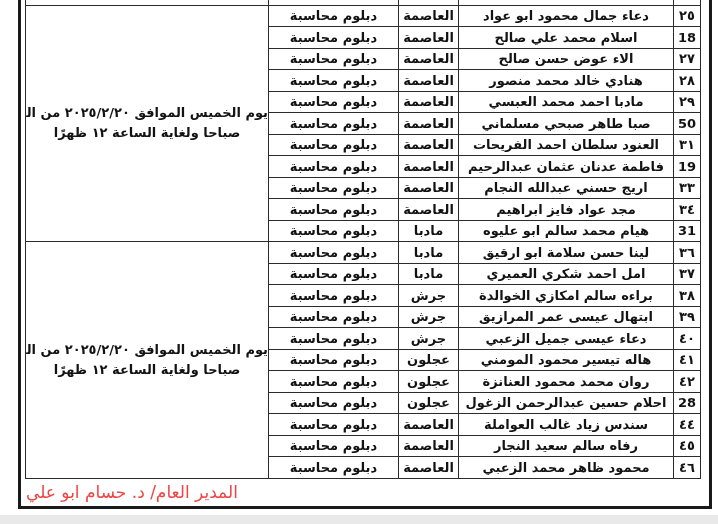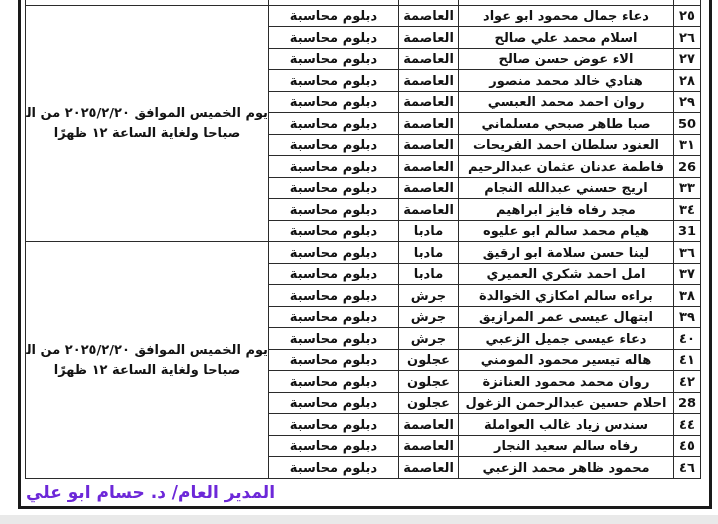--- a/index.html
+++ b/index.html
@@ -37,21 +37,21 @@
   tr.r{height:21.5px;}
   td.c-num{font-size:12px;}
   td.c-date{
     text-align:right;vertical-align:middle;
     padding:0 8px;font-size:12.5px;line-height:1.55;
     white-space:normal;
   }
   td.c-date .ln{white-space:nowrap;}
   .footer-sign{
     position:absolute;left:26px;top:477px;height:30px;line-height:30px;
-    font-size:17px;font-weight:bold;color:#6d28d9;
+    font-size:17px;font-weight:normal;color:#ef4444;
     direction:rtl;white-space:nowrap;
   }
 </style>
 </head>
 <body>
 
 <div class="outer-frame"></div>
 
 <table class="schedule">
   <colgroup>
@@ -74,70 +74,70 @@
       <td class="c-num">٢٥</td>
       <td class="c-name">دعاء جمال محمود ابو عواد</td>
       <td class="c-gov">العاصمة</td>
       <td class="c-qual">دبلوم محاسبة</td>
       <td class="c-date" rowspan="11">
         <div class="ln">يوم الخميس الموافق ٢٠٢٥/٢/٢٠ من الساعة ٩</div>
         <div class="ln">صباحا ولغاية الساعة ١٢ ظهرًا</div>
       </td>
     </tr>
     <tr class="r">
-      <td class="c-num">٢٦</td>
+      <td class="c-num">18</td>
       <td class="c-name">اسلام محمد علي صالح</td>
       <td class="c-gov">العاصمة</td>
       <td class="c-qual">دبلوم محاسبة</td>
     </tr>
     <tr class="r">
       <td class="c-num">٢٧</td>
       <td class="c-name">الاء عوض حسن صالح</td>
       <td class="c-gov">العاصمة</td>
       <td class="c-qual">دبلوم محاسبة</td>
     </tr>
     <tr class="r">
       <td class="c-num">٢٨</td>
       <td class="c-name">هنادي خالد محمد منصور</td>
       <td class="c-gov">العاصمة</td>
       <td class="c-qual">دبلوم محاسبة</td>
     </tr>
     <tr class="r">
       <td class="c-num">٢٩</td>
-      <td class="c-name">روان احمد محمد العبسي</td>
+      <td class="c-name">مادبا احمد محمد العبسي</td>
       <td class="c-gov">العاصمة</td>
       <td class="c-qual">دبلوم محاسبة</td>
     </tr>
     <tr class="r">
       <td class="c-num">50</td>
       <td class="c-name">صبا طاهر صبحي مسلماني</td>
       <td class="c-gov">العاصمة</td>
       <td class="c-qual">دبلوم محاسبة</td>
     </tr>
     <tr class="r">
       <td class="c-num">٣١</td>
       <td class="c-name">العنود سلطان احمد الفريحات</td>
       <td class="c-gov">العاصمة</td>
       <td class="c-qual">دبلوم محاسبة</td>
     </tr>
     <tr class="r">
-      <td class="c-num">26</td>
+      <td class="c-num">19</td>
       <td class="c-name">فاطمة عدنان عثمان عبدالرحيم</td>
       <td class="c-gov">العاصمة</td>
       <td class="c-qual">دبلوم محاسبة</td>
     </tr>
     <tr class="r">
       <td class="c-num">٣٣</td>
       <td class="c-name">اريج حسني عبدالله النجام</td>
       <td class="c-gov">العاصمة</td>
       <td class="c-qual">دبلوم محاسبة</td>
     </tr>
     <tr class="r">
       <td class="c-num">٣٤</td>
-      <td class="c-name">مجد رفاه فايز ابراهيم</td>
+      <td class="c-name">مجد عواد فايز ابراهيم</td>
       <td class="c-gov">العاصمة</td>
       <td class="c-qual">دبلوم محاسبة</td>
     </tr>
     <tr class="r">
       <td class="c-num">31</td>
       <td class="c-name">هيام محمد سالم ابو عليوه</td>
       <td class="c-gov">مادبا</td>
       <td class="c-qual">دبلوم محاسبة</td>
     </tr>
 

